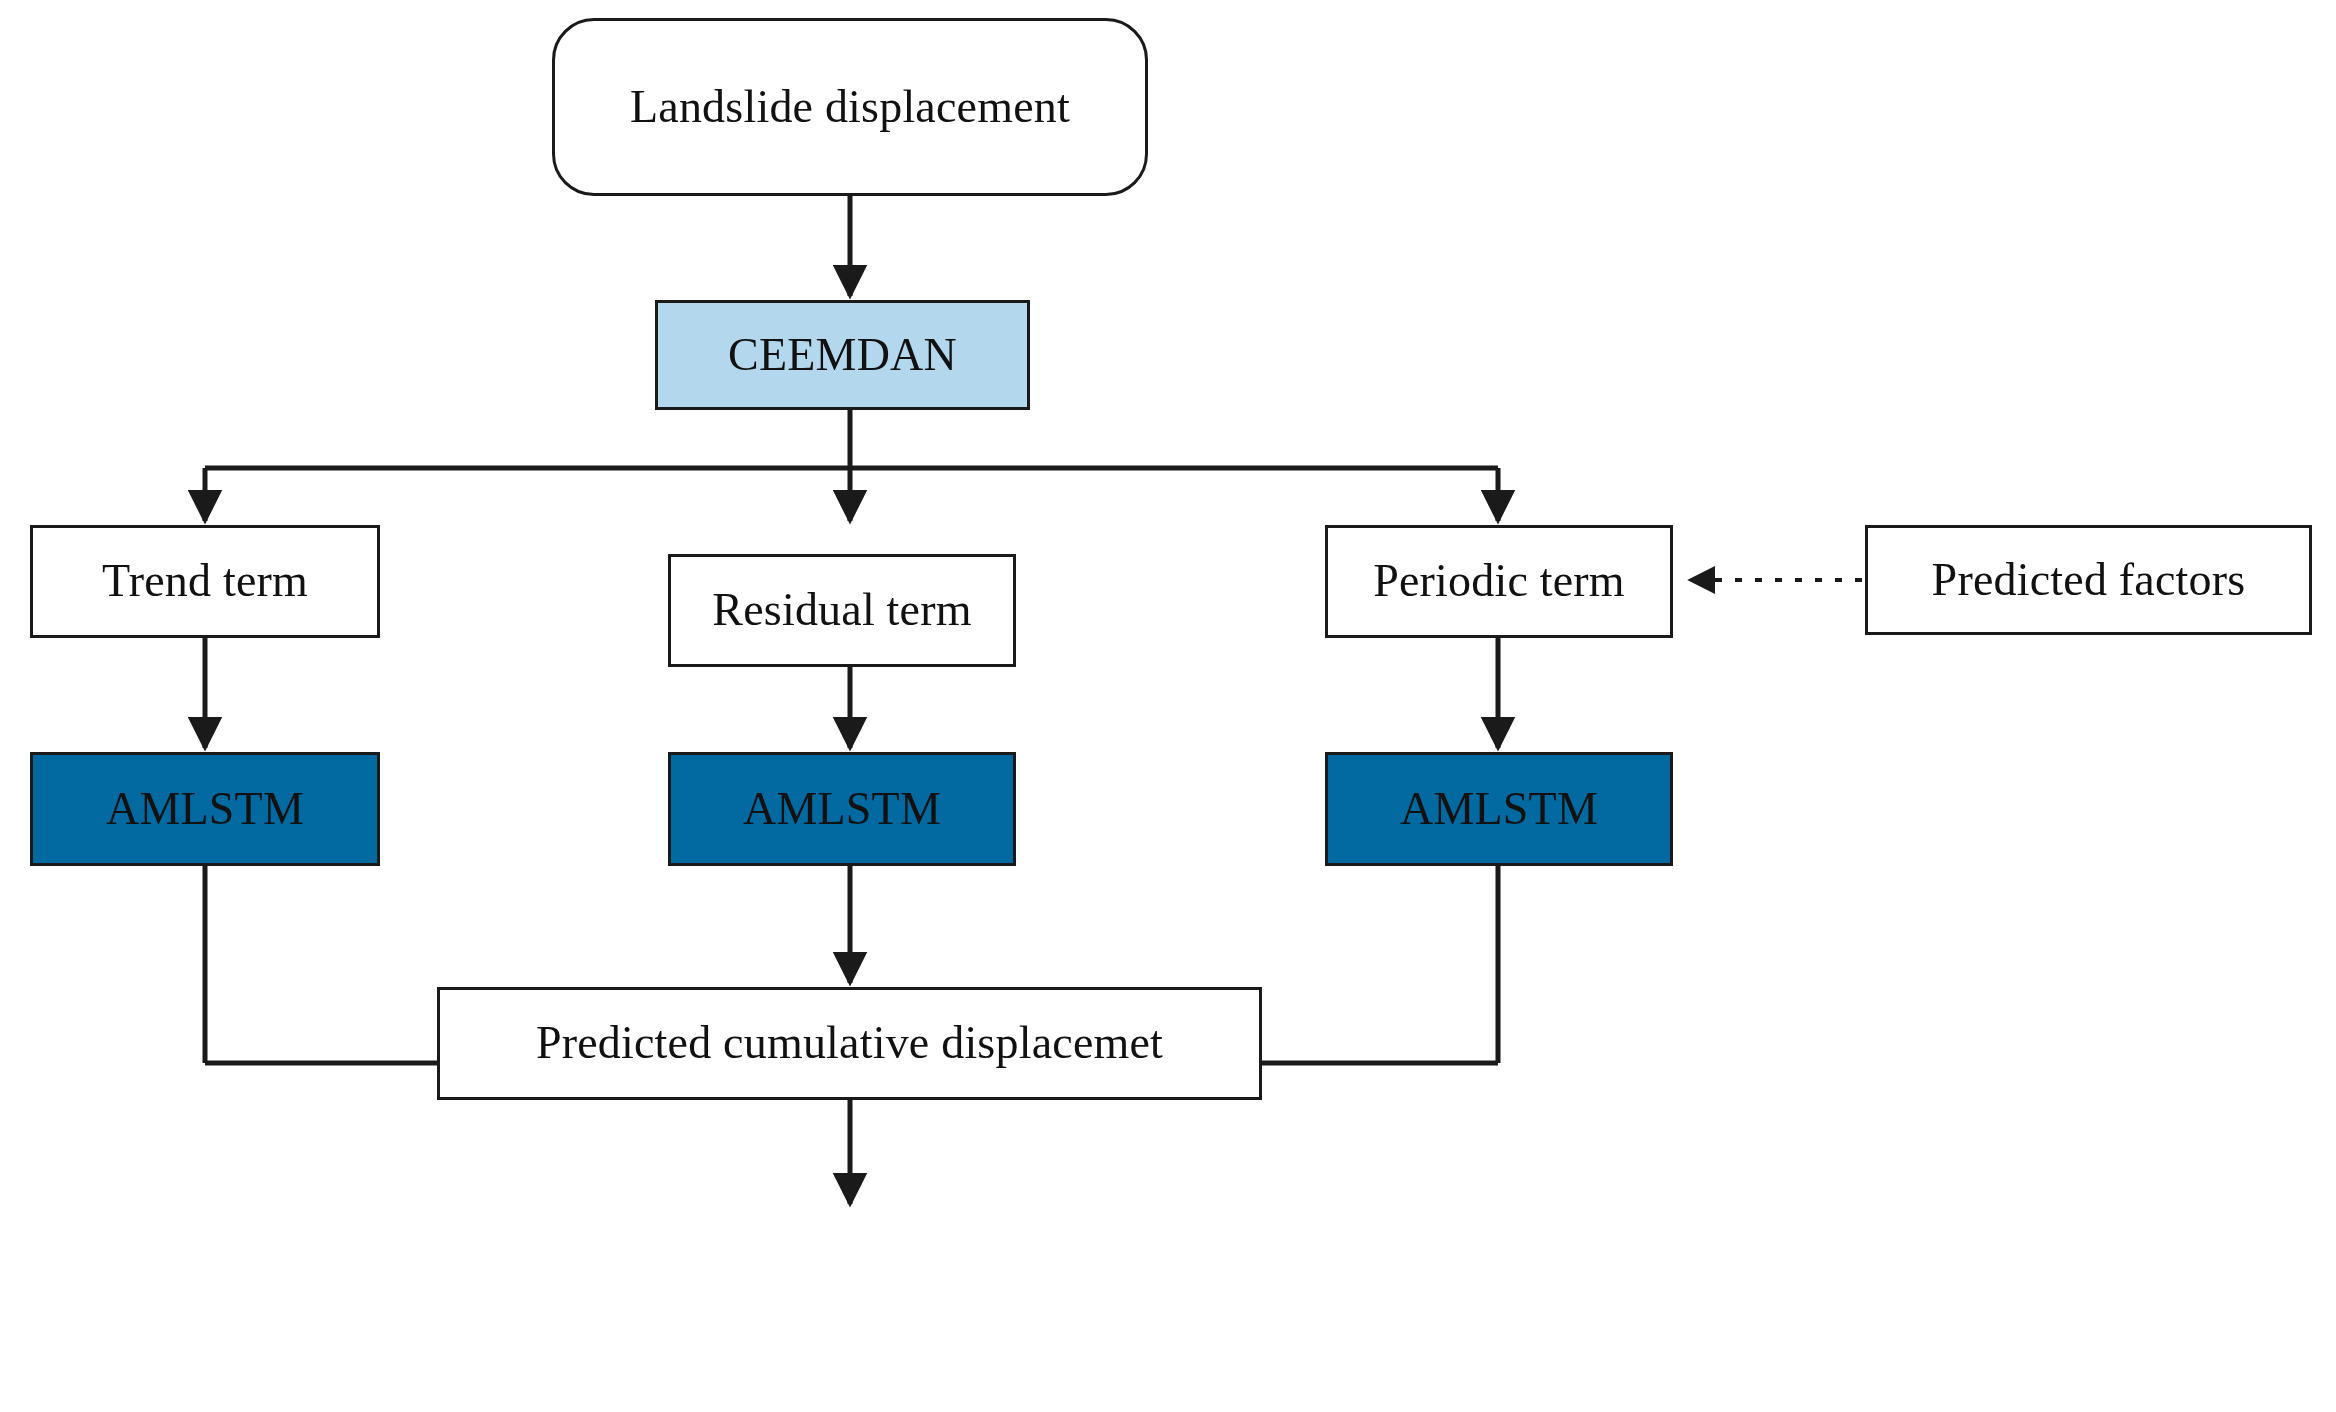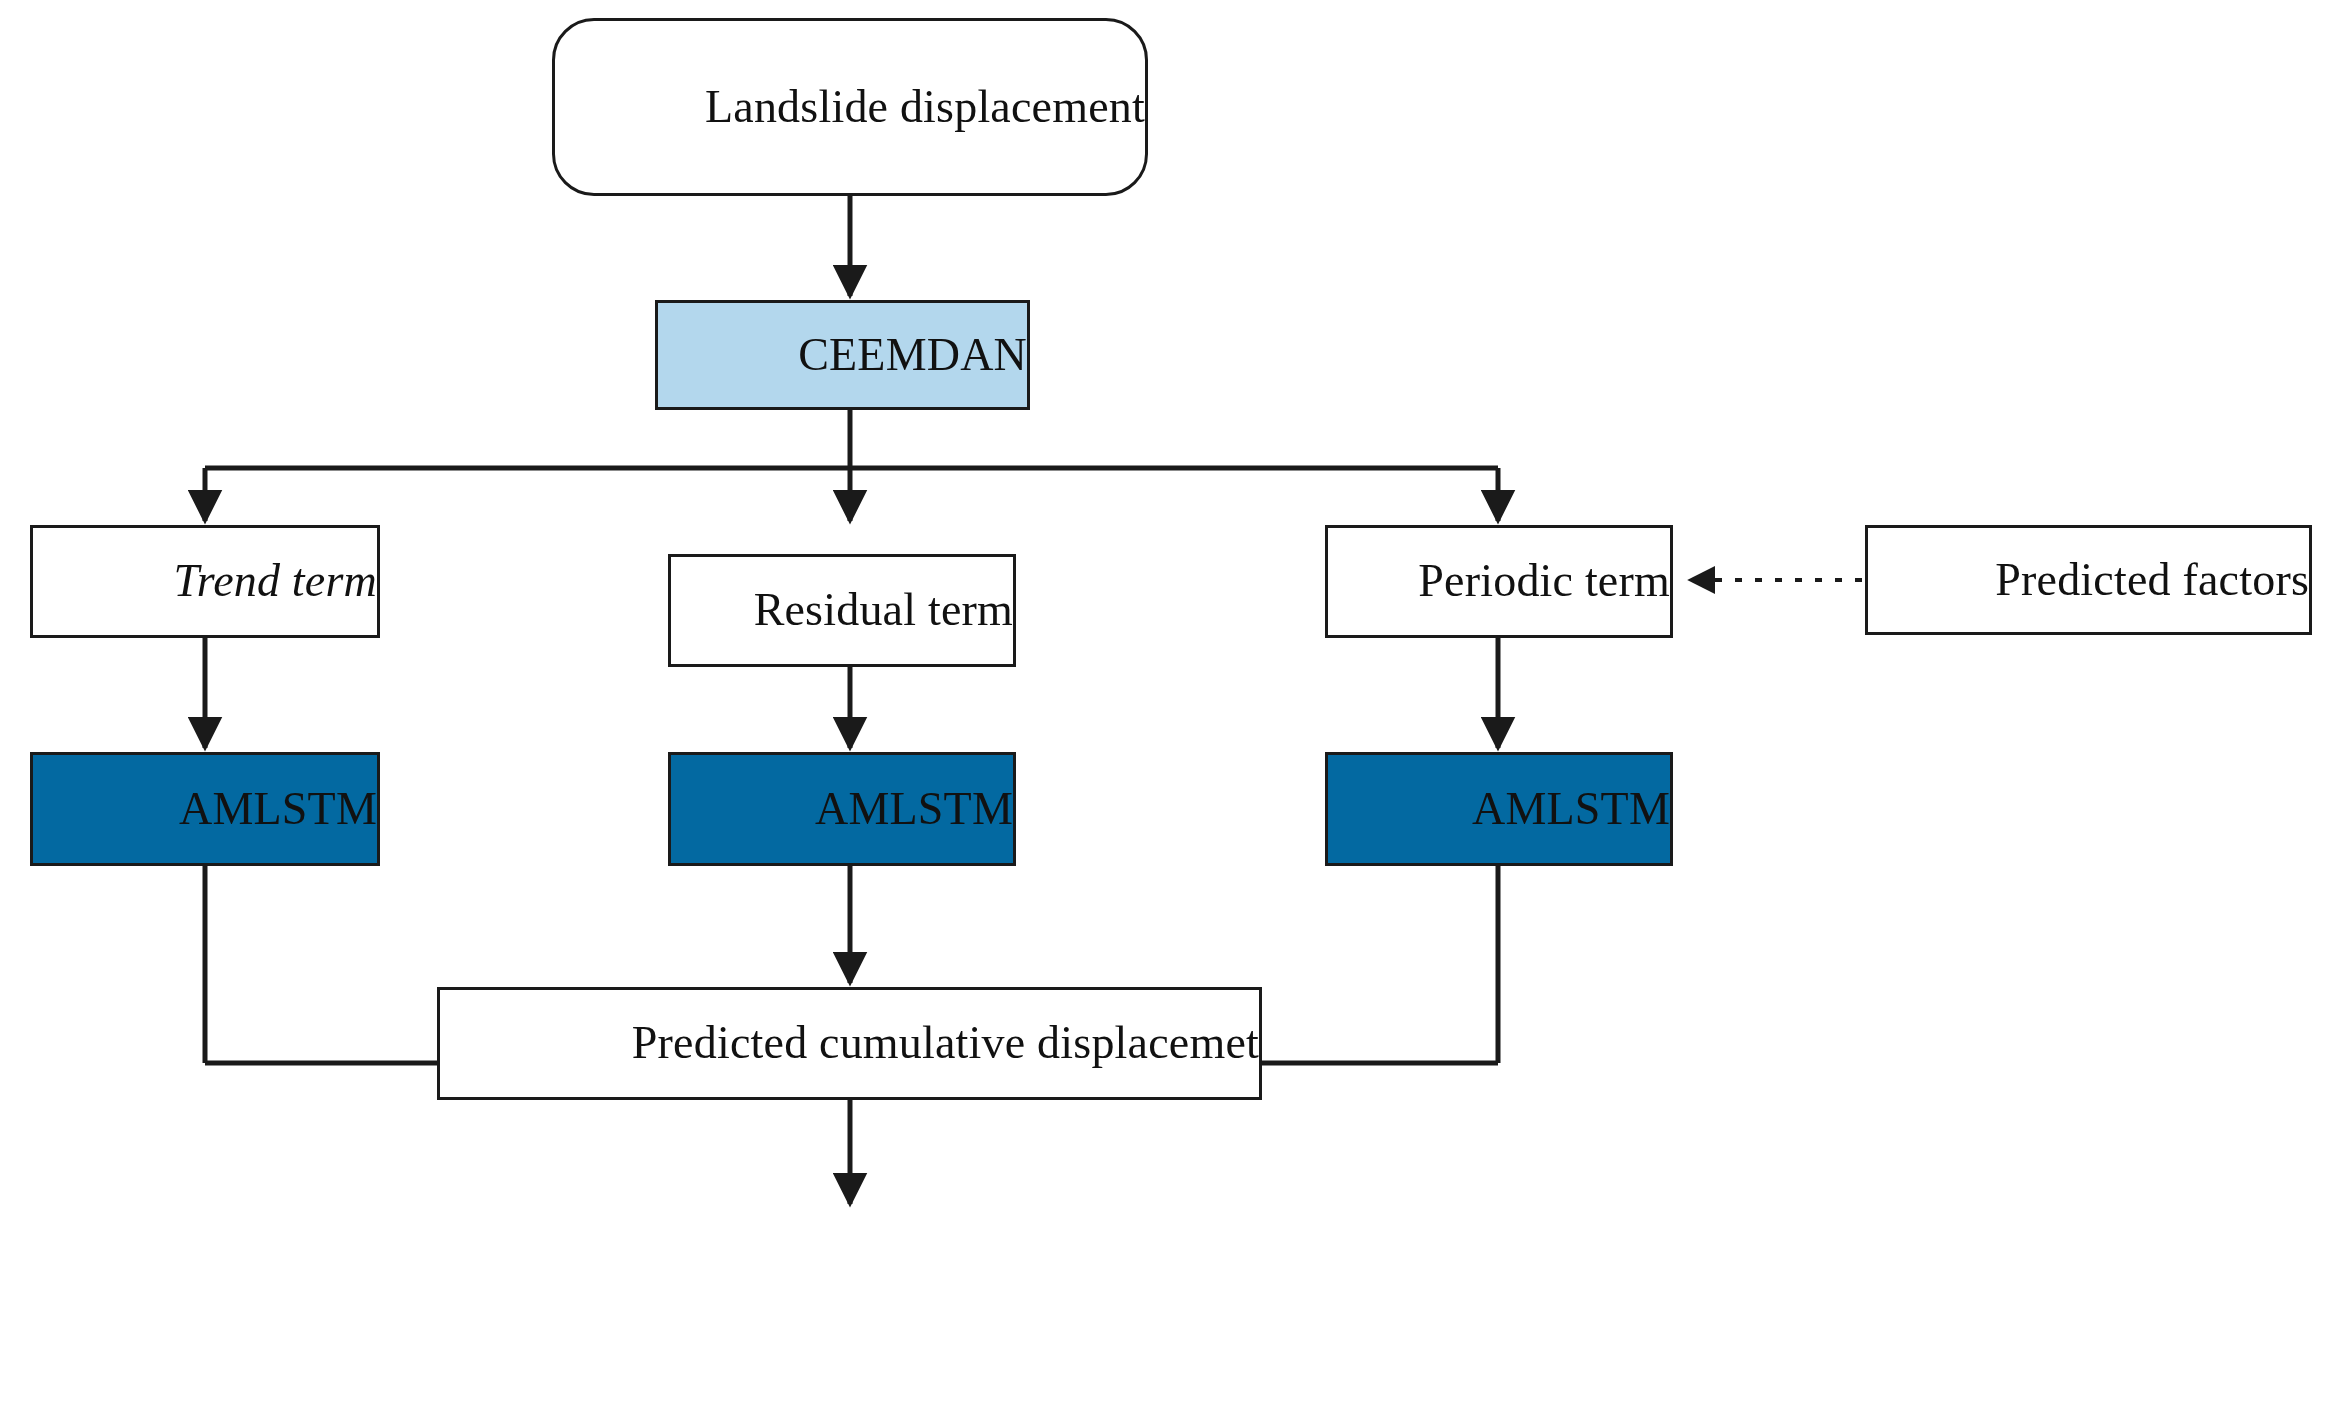--- a/index.html
+++ b/index.html
@@ -15,21 +15,21 @@
     font-family: "Liberation Serif", "DejaVu Serif", serif;
     overflow: hidden;
   }
   .node {
     position: absolute;
     box-sizing: border-box;
     border: 3px solid #1a1a1a;
     background: #ffffff;
     display: flex;
     align-items: center;
-    justify-content: flex-end;
+    justify-content: center;
     color: #111111;
     font-size: 46px;
     line-height: 1.1;
     white-space: nowrap;
     letter-spacing: 0.2px;
     z-index: 3;
   }
   .node.rounded {
     border-radius: 42px;
   }
@@ -89,21 +89,21 @@
   </svg>
 
   <div class="node rounded" style="left:552px; top:18px; width:596px; height:178px;">
     <span>Landslide displacement</span>
   </div>
 
   <div class="node blue" style="left:655px; top:300px; width:375px; height:110px;">
     <span>CEEMDAN</span>
   </div>
 
-  <div class="node" style="left:30px; top:525px; width:350px; height:113px;font-style:italic;">
+  <div class="node" style="left:30px; top:525px; width:350px; height:113px;">
     <span>Trend term</span>
   </div>
 
   <div class="node" style="left:668px; top:554px; width:348px; height:113px;">
     <span>Residual term</span>
   </div>
 
   <div class="node" style="left:1325px; top:525px; width:348px; height:113px;">
     <span>Periodic term</span>
   </div>

